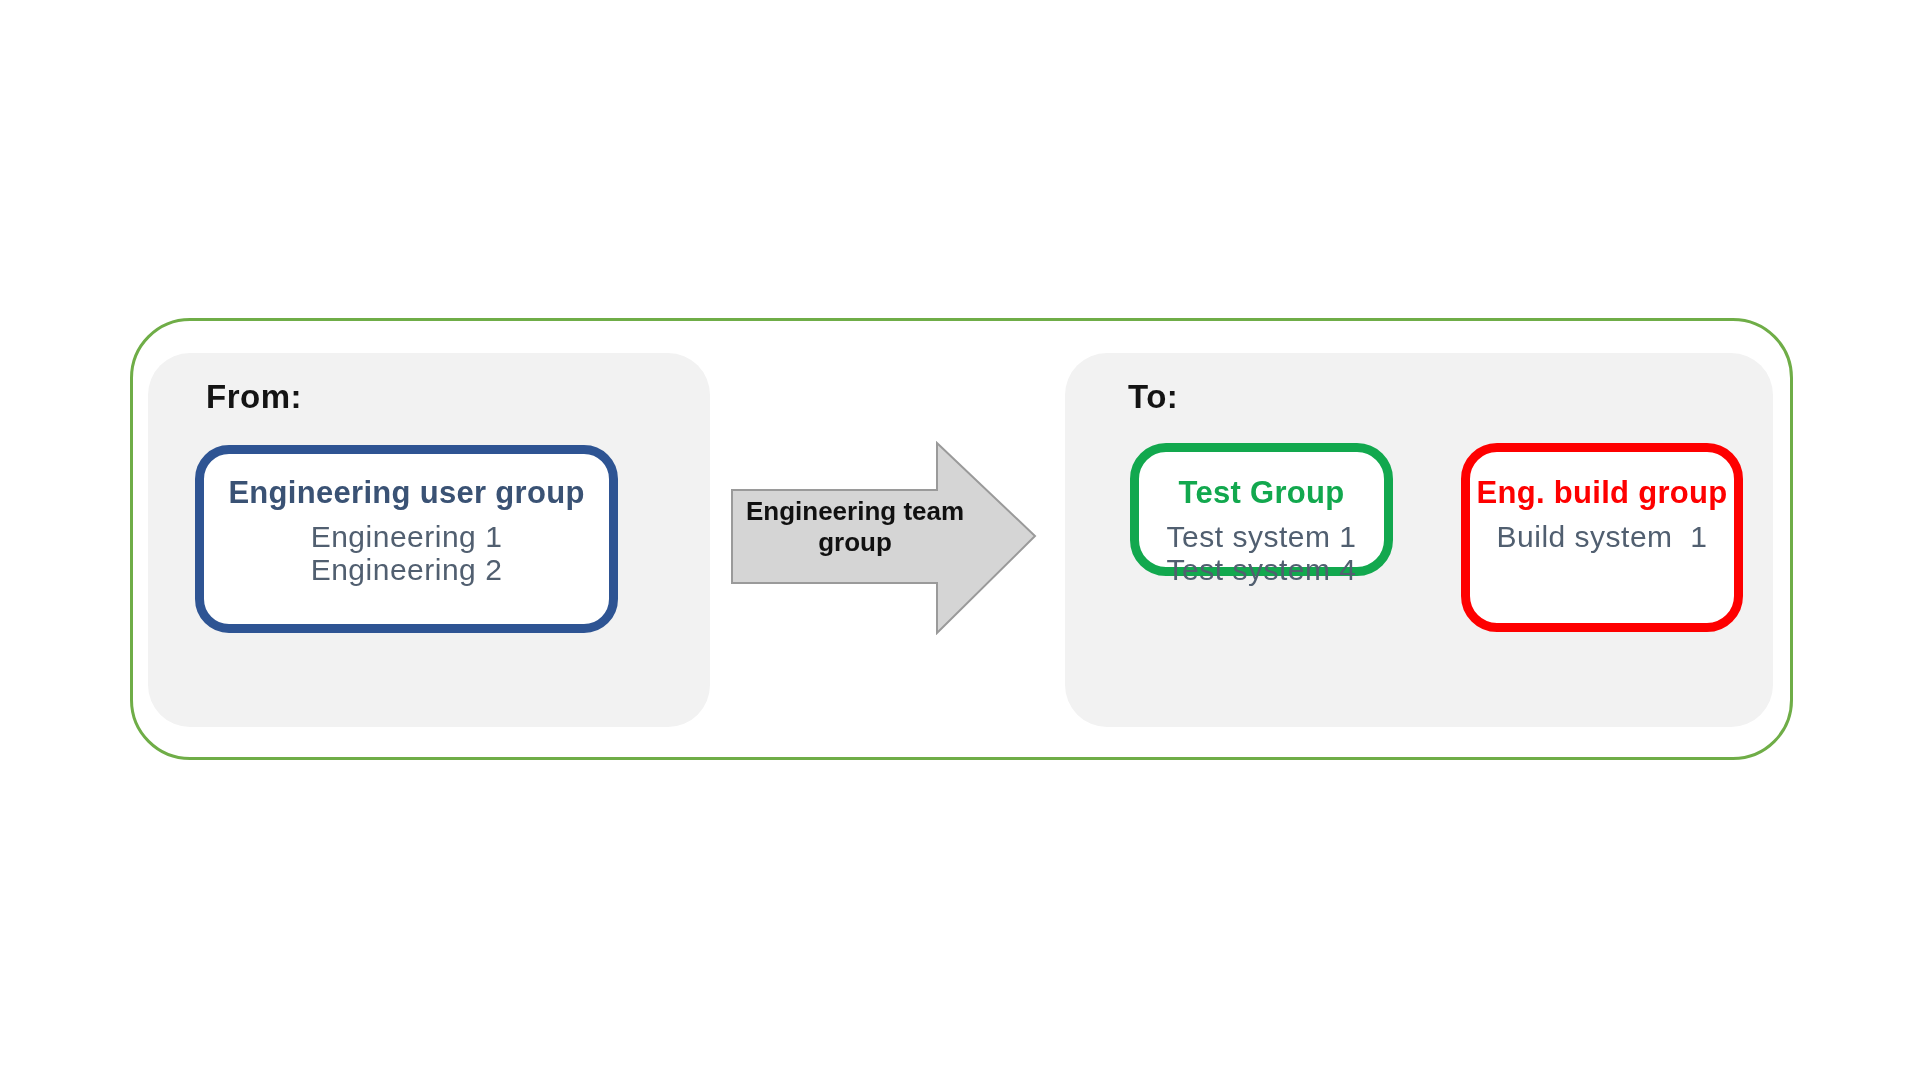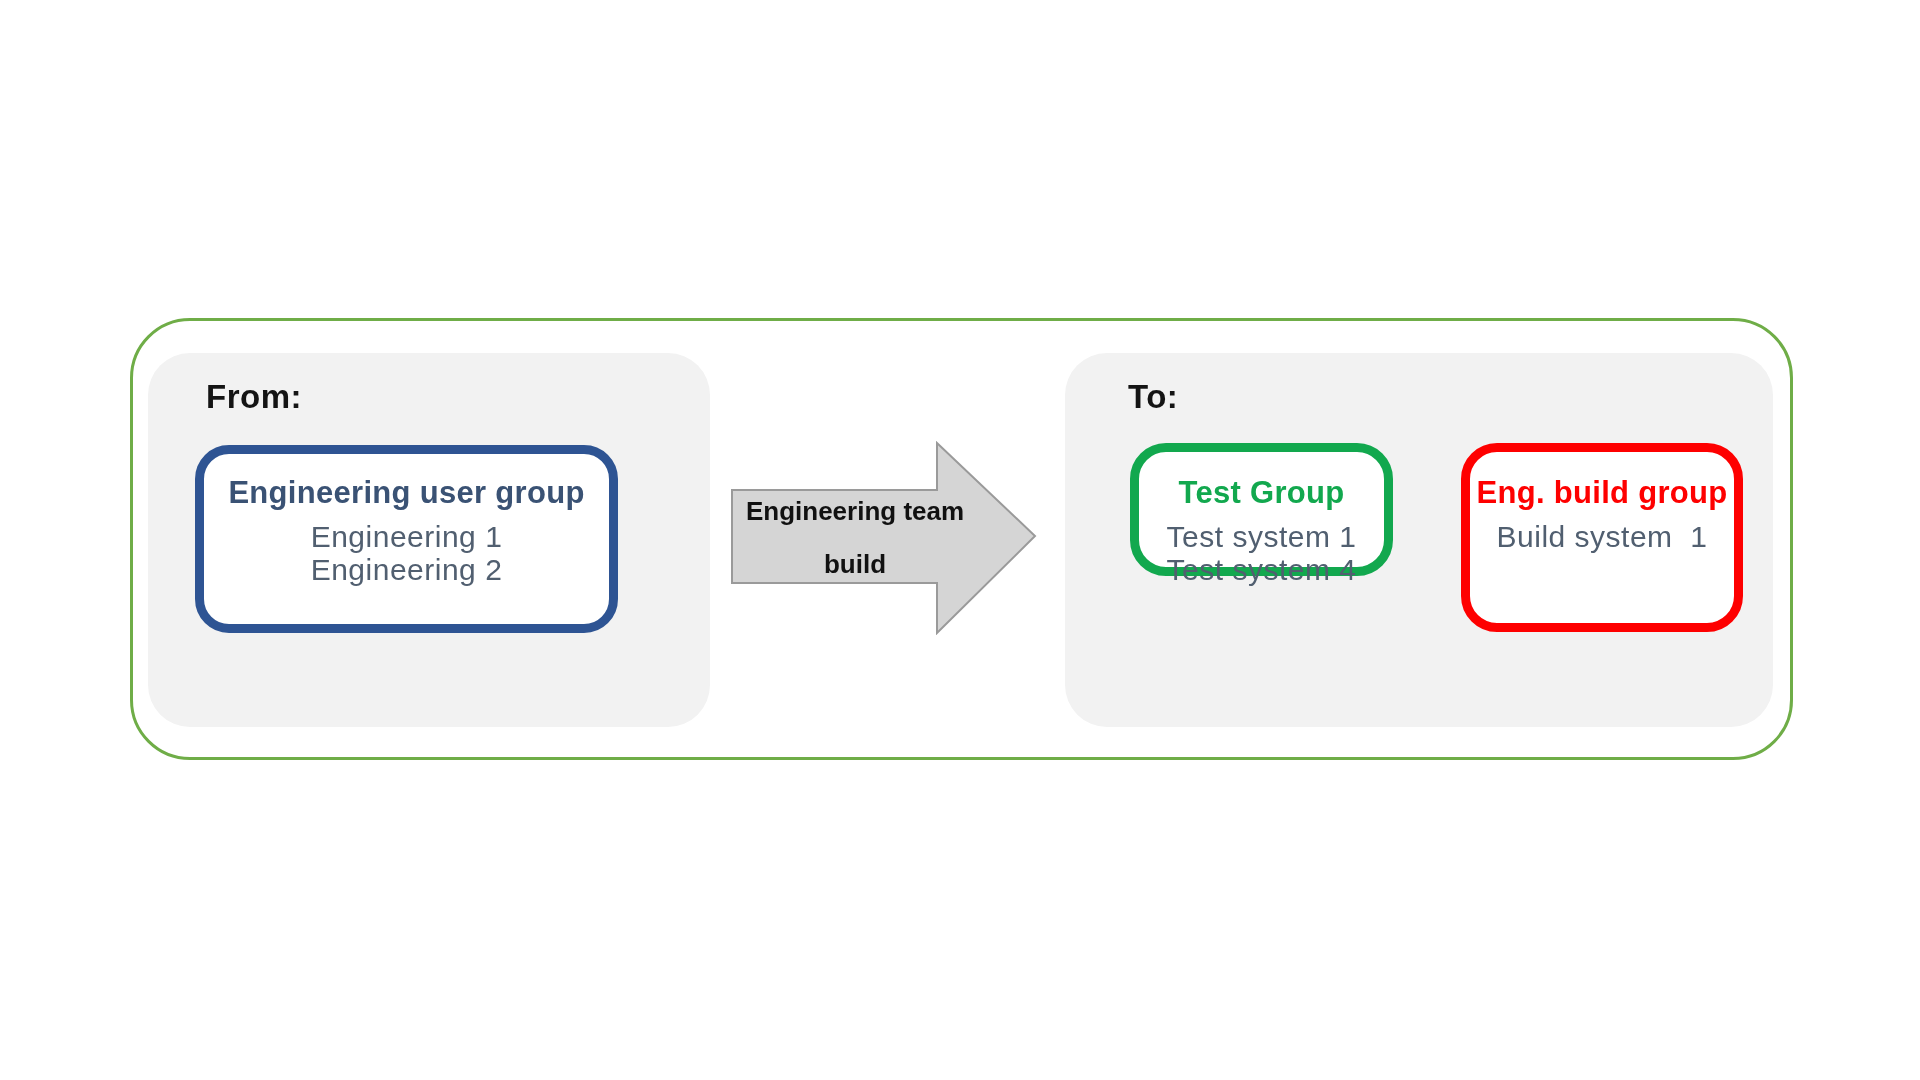--- a/index.html
+++ b/index.html
@@ -98,21 +98,21 @@
     stroke: #9a9a9a;
     stroke-width: 2;
   }
   .arrow-label {
     position: absolute;
     left: 735px; top: 496px;
     width: 240px; height: 84px;
     display: flex;
     flex-direction: column;
     align-items: center;
-    justify-content: space-between;
+    justify-content: flex-start;
     font-size: 26px;
     font-weight: bold;
     color: #111111;
     line-height: 31px;
     text-align: center;
   }
 </style>
 </head>
 <body>
 
@@ -127,21 +127,21 @@
     <div class="box-title">Engineering user group</div>
     <div class="member-line">Engineering 1</div>
     <div class="member-line">Engineering 2</div>
   </div>
 
   <svg class="policy-arrow-svg" viewBox="0 0 308 194" xmlns="http://www.w3.org/2000/svg">
     <polygon points="2,49 207,49 207,2 305,95 207,192 207,142 2,142"></polygon>
   </svg>
   <div class="arrow-label">
     <span>Engineering team</span>
-    <span>build</span>
+    <span>group</span>
   </div>
 
   <div class="panel to"></div>
   <div class="section-label to">To:</div>
 
   <div class="group-box test-group">
     <div class="box-title">Test Group</div>
     <div class="member-line">Test system 1</div>
     <div class="member-line">Test system 4</div>
   </div>

